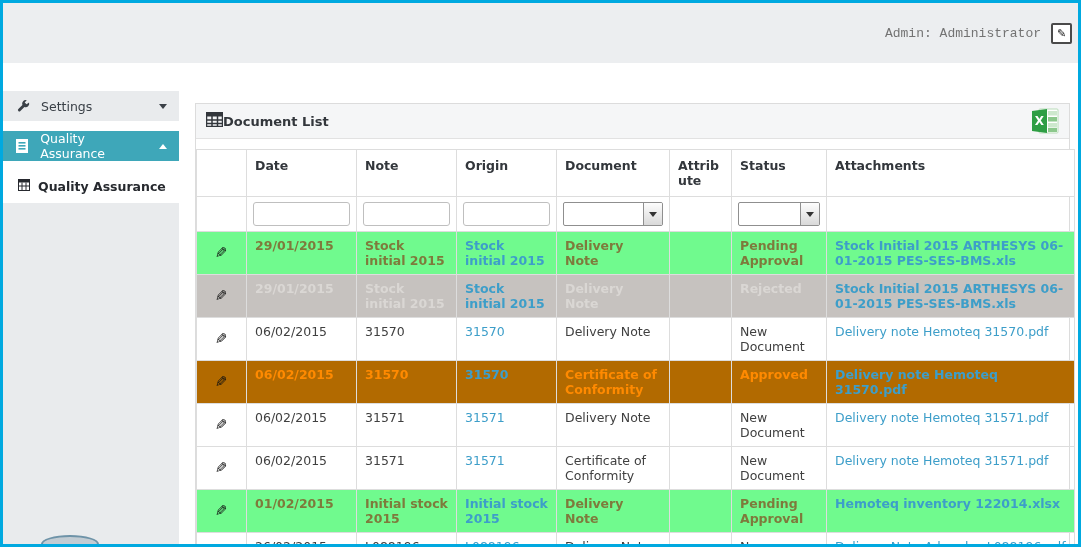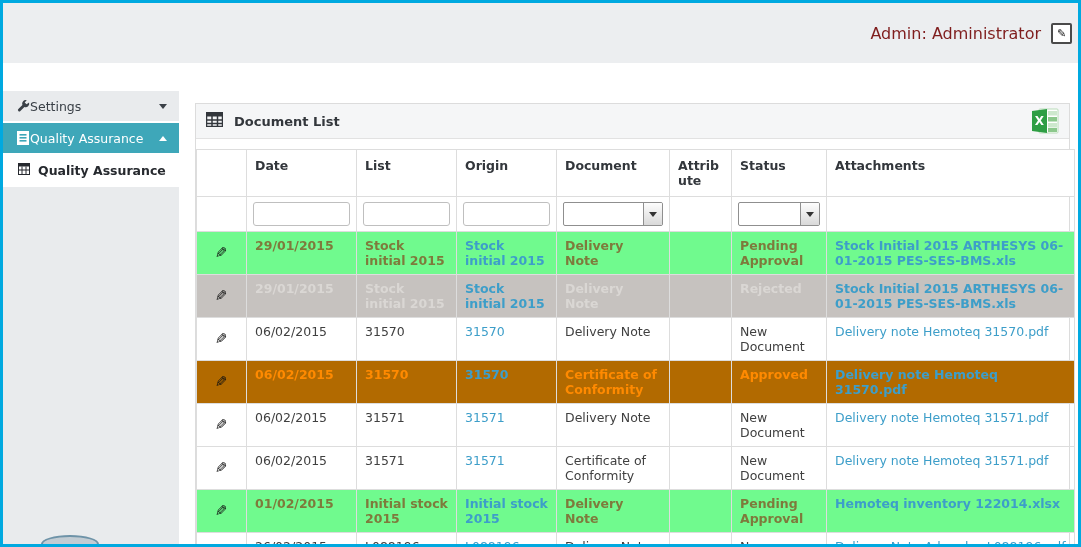--- a/index.html
+++ b/index.html
@@ -10,33 +10,33 @@
     background:#fff;
     font-family:"DejaVu Sans","Liberation Sans",sans-serif;
     overflow:hidden; position:relative;
   }
   
   .topbar {
     height:60px; background:#ECEEF0;
     display:flex; align-items:center; justify-content:flex-end;
     padding-right:6px; gap:10px;
   }
-  .topbar .user { font-size:16px; color:#7f1d1d; }
+  .topbar .user { font-size:13px; color:#737373;font-family:Liberation Mono, monospace; }
   .topbar .action-box {
     width:21px; height:21px; border:2px solid #4a4a4a; border-radius:2px;
     background:#fff; display:flex; align-items:center; justify-content:center;
     font-size:11px; color:#222; cursor:pointer;
   }
   
   .body-row { display:flex; height:481px; }
   
   .sidebar { width:176px; display:flex; flex-direction:column; padding-top:28px; background:#fff; flex-shrink:0; }
   .menu-item {
-    height:30px; margin-bottom:2px; background:#E9EBED;
-    display:flex; align-items:center; padding:0 12px;
+    height:30px; margin-bottom:10px; background:#E9EBED;
+    display:flex; align-items:center; gap:11px; padding:0 12px;
     font-size:12.5px; color:#3A4047; cursor:pointer; flex-shrink:0;
   }
   .menu-item.active { background:#3EA7B9; color:#fff; }
   .menu-item .mi-icon { width:15px; height:14px; display:flex; align-items:center; justify-content:center; }
   .menu-item svg { display:block; }
   .caret { margin-left:auto; width:0; height:0; border-left:4px solid transparent; border-right:4px solid transparent; }
   .caret.down { border-top:5px solid #3A4047; }
   .caret.up { border-bottom:5px solid #fff; }
   .sub-item {
     height:30px; background:#fff; display:flex; align-items:center; gap:8px;
@@ -50,21 +50,21 @@
   }
   
   .bars span { display:block; width:14px; height:2.5px; background:#3A4047; margin:2px 0; }
   .vbars { display:flex; align-items:flex-end; gap:2px; height:12px; border-bottom:2px solid #3A4047; padding-bottom:0; }
   .vbars span { width:3px; background:#3A4047; display:block; }
   
   .main { flex:1; padding:40px 8px 0 16px; overflow:hidden; }
   .panel { border:1px solid #DCDCDC; background:#fff; }
   .panel-header {
     background:#F5F6F7; border-bottom:1px solid #E2E2E2; height:35px;
-    display:flex; align-items:center; gap:11px; padding:0 10px;
+    display:flex; align-items:center; padding:0 10px;
   }
   .panel-title { font-size:13px; font-weight:bold; color:#33373c; }
   .excel-btn { margin-left:auto; cursor:pointer; width:28px; height:28px; }
   
   table { width:100%; border-collapse:collapse; table-layout:fixed; margin-top:10px; font-size:12.5px; color:#404040; }
   th, td { border:1px solid #DDDDDD; padding:6px 8px; text-align:left; vertical-align:top; word-wrap:break-word; }
   th { font-weight:bold; color:#33373c; background:#fff; padding:8px; }
   tr.filter-row td { padding:5px 6px; }
   .f-input { width:100%; height:24px; border:1px solid #BFBFBF; border-radius:3px; font:inherit; padding:0 5px; background:#fff; }
   .f-select { display:flex; height:24px; border:1px solid #8f8f8f; border-radius:2px; background:#fff; overflow:hidden; cursor:pointer; }
@@ -177,21 +177,21 @@
               <col style="width:100px">
             <col style="width:113px">
               <col style="width:62px">
               <col style="width:95px">
               <col style="width:248px">
           </colgroup>
           <thead>
             <tr>
               <th></th>
               <th>Date</th>
-              <th>List</th>
+              <th>Note</th>
               <th>Origin</th>
               <th>Document</th>
               <th>Attribute</th>
               <th>Status</th>
               <th>Attachments</th>
             </tr>
             <tr class="filter-row">
               <td></td>
               <td><input class="f-input" value="" style=""></td>
               <td><input class="f-input" value="" style=""></td>

